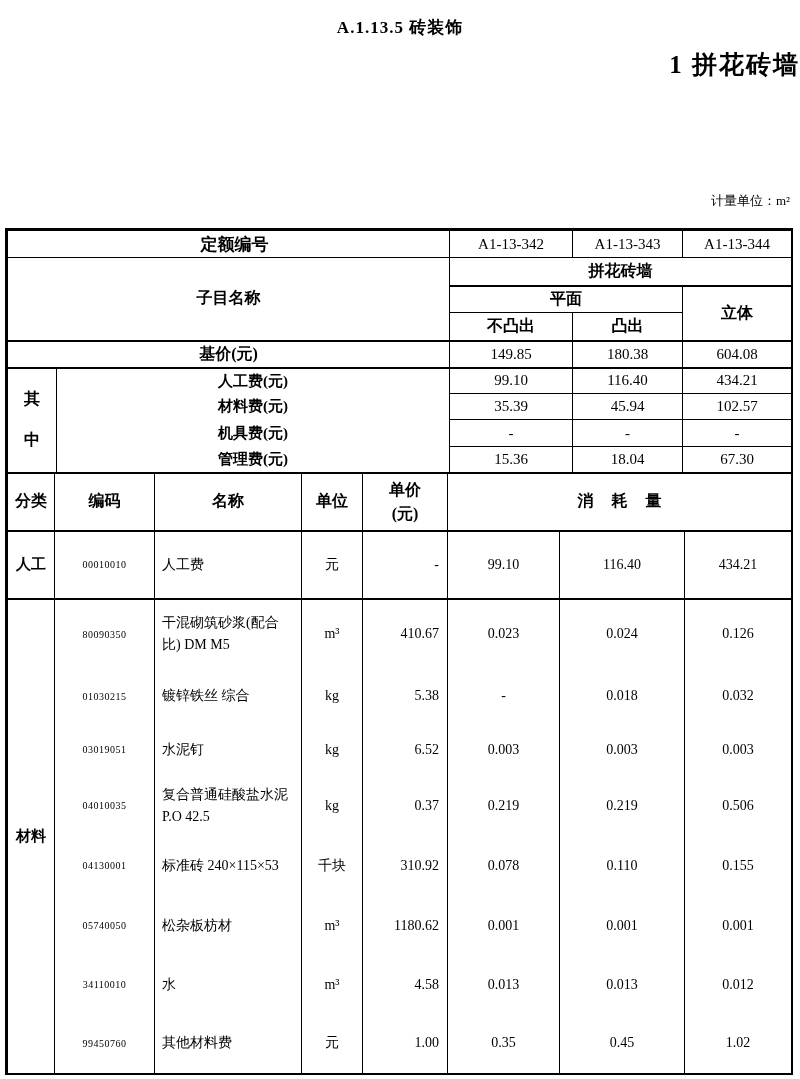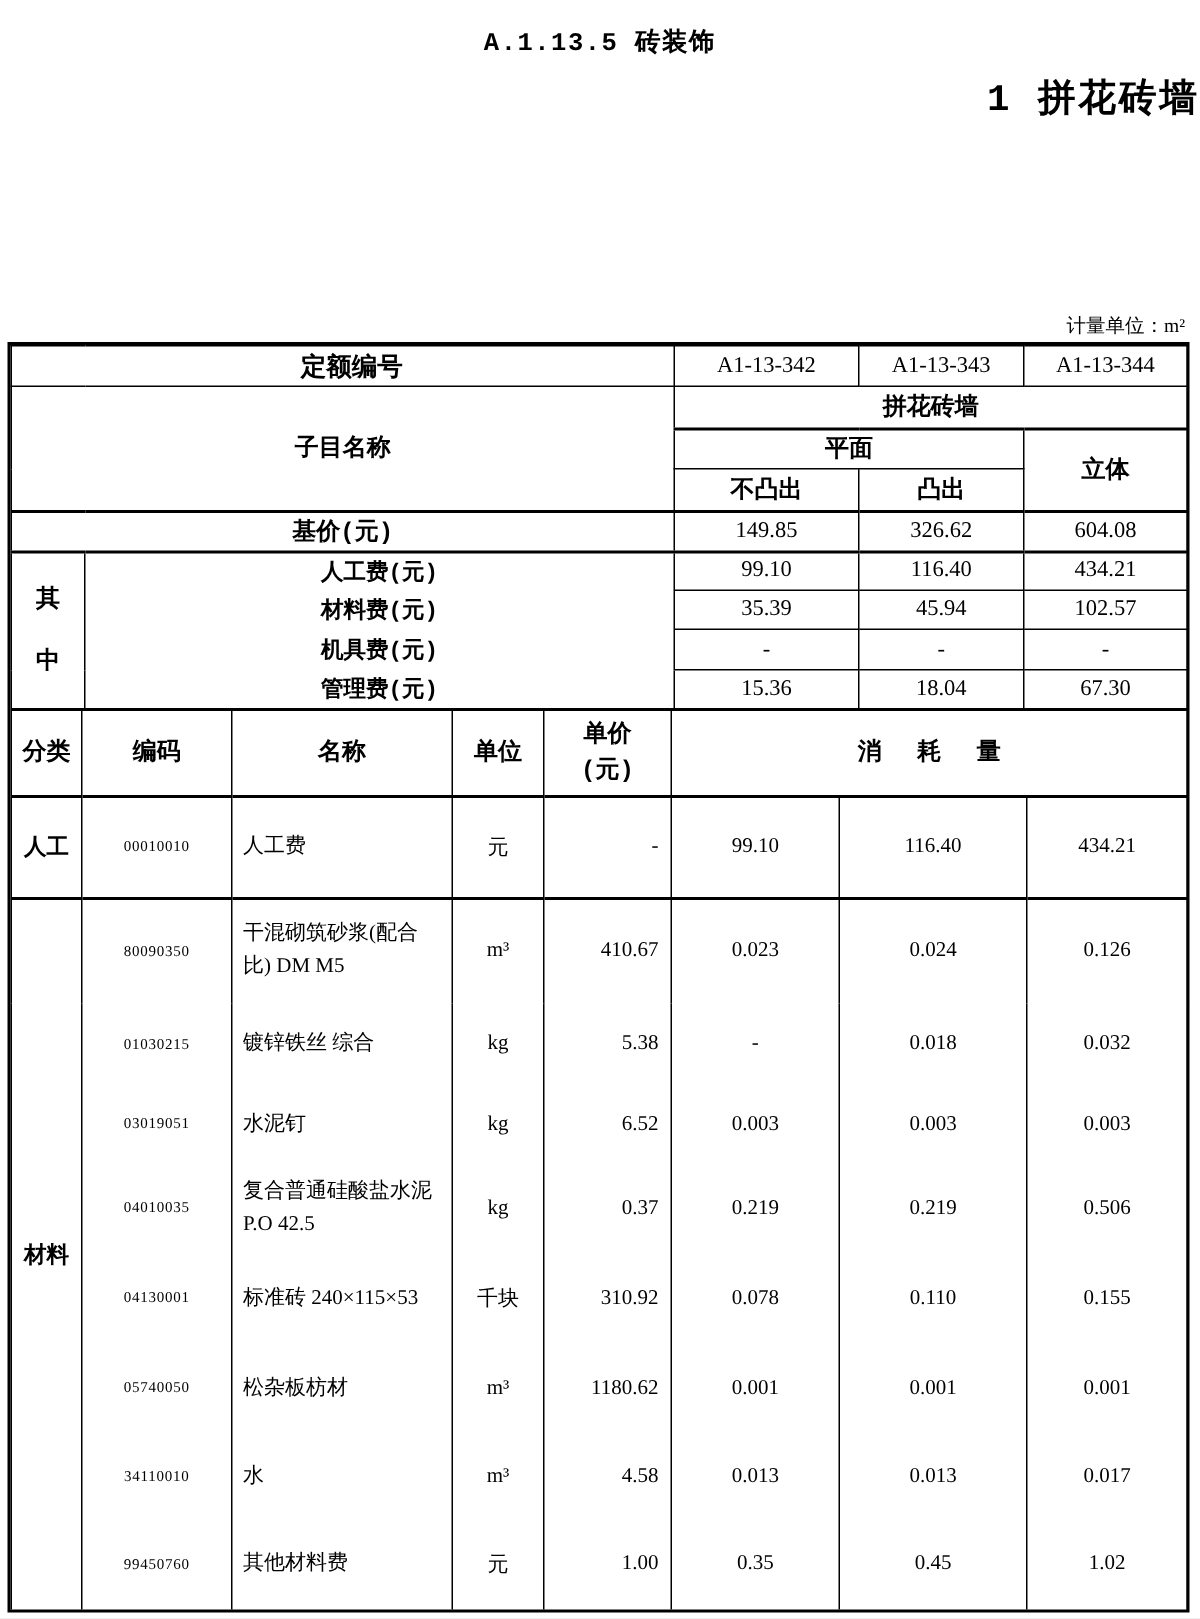--- a/index.html
+++ b/index.html
@@ -1,27 +1,27 @@
 <!DOCTYPE html>
 <html><head>
 <meta charset="utf-8">
 <style>
   html,body{margin:0;padding:0;background:#e8e8e8;}
   .page{position:relative;width:800px;height:1079px;background:#ffffff;margin:0 auto;
         font-family:"Liberation Serif","DejaVu Serif",serif;color:#000;overflow:hidden;}
-  .hei{font-family:Liberation Mono, monospace;font-weight:bold;}
+  .hei{font-family:Liberation Serif, serif;font-weight:bold;}
 
   .title1{position:absolute;top:16px;left:0;width:100%;text-align:center;font-size:17px;letter-spacing:1px;}
   .title2{position:absolute;top:48px;left:0;width:100%;text-align:right;font-size:25px;letter-spacing:2px;}
 
   .workcontent{position:absolute;left:17px;top:127px;width:640px;font-size:16px;line-height:26px;}
   .wc-line2{padding-left:64px;}
   .wc-line3{padding-left:59px;}
 
-  .unitnote{position:absolute;top:208px;right:10px;font-size:13px;}
+  .unitnote{position:absolute;top:192px;right:10px;font-size:13px;}
 
   .table-wrap{position:absolute;left:5px;top:228px;width:784px;border:2px solid #000;background:#fff;}
   table{border-collapse:collapse;table-layout:fixed;width:784px;}
   td{border:1px solid #000;text-align:center;vertical-align:middle;font-size:15px;padding:0;overflow:hidden;}
 
   
   .t1{border-bottom:2px solid #000;}
   .t1 .lblbig{font-size:17px;padding-left:12px;}
   .t1 .lbl{font-size:16px;margin-top:48px;}
   .t1 tr.rC td{border-top:2px solid #000;}
@@ -82,21 +82,21 @@
         <td colspan="2" class="lbl hei">平面</td>
         <td rowspan="2" class="lbl hei">立体</td>
       </tr>
       <tr class="rD" style="height:28px">
         <td class="lbl hei">不凸出</td>
         <td class="lbl hei">凸出</td>
       </tr>
       <tr class="rE" style="height:27px">
         <td colspan="2" class="lbl hei">基价(元)</td>
         <td>149.85</td>
-        <td>326.62</td>
+        <td>180.38</td>
         <td>604.08</td>
       </tr>
       <tr class="rF" style="height:26px">
         <td rowspan="4" class="among hei">
           <div class="among-inner">
             <div>其</div>
             <div>中</div>
           </div>
         </td>
         <td class="fee fl hei">人工费(元)</td>
@@ -213,21 +213,21 @@
         <td class="val m">0.001</td>
         <td class="val m">0.001</td>
       </tr>
       <tr style="height:58px">
         <td class="code m">34110010</td>
         <td class="name m">水</td>
         <td class="unit m">m³</td>
         <td class="price m">4.58</td>
         <td class="val m">0.013</td>
         <td class="val m">0.013</td>
-        <td class="val m">0.017</td>
+        <td class="val m">0.012</td>
       </tr>
       <tr style="height:59px">
         <td class="code m">99450760</td>
         <td class="name m">其他材料费</td>
         <td class="unit m">元</td>
         <td class="price m">1.00</td>
         <td class="val m">0.35</td>
         <td class="val m">0.45</td>
         <td class="val m">1.02</td>
       </tr>

